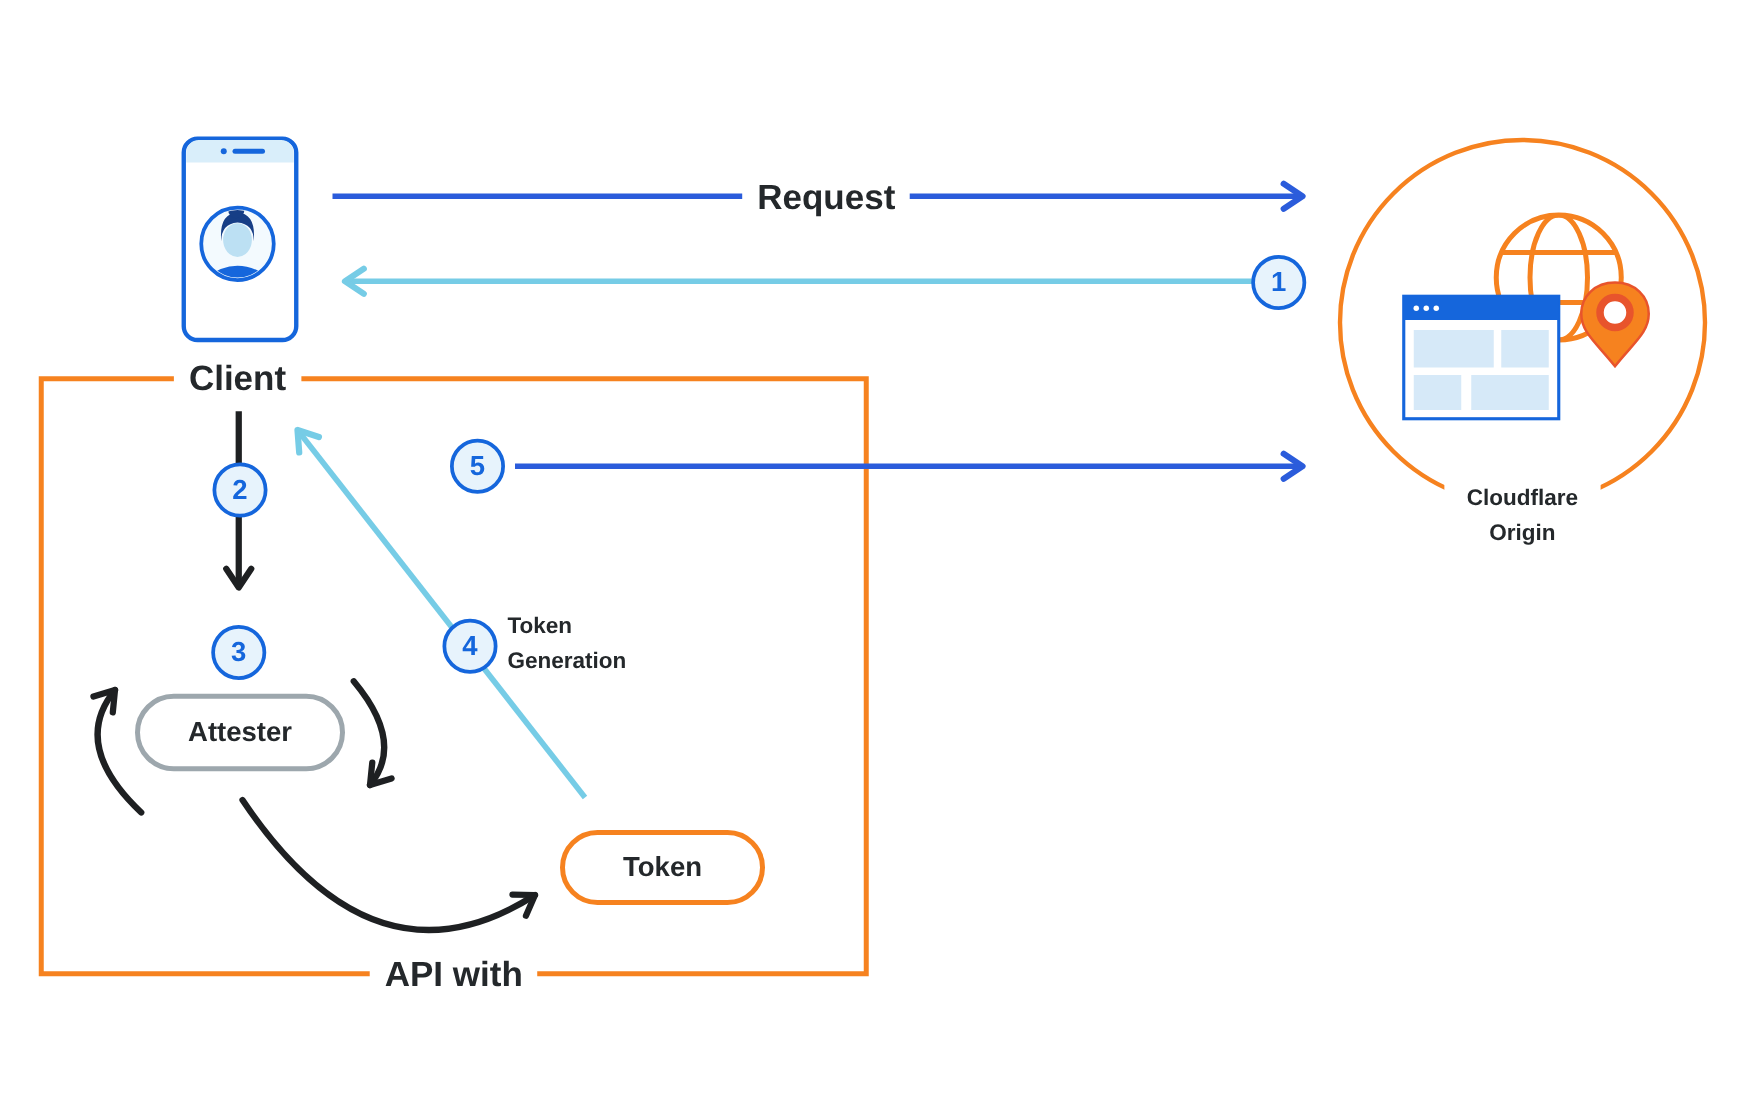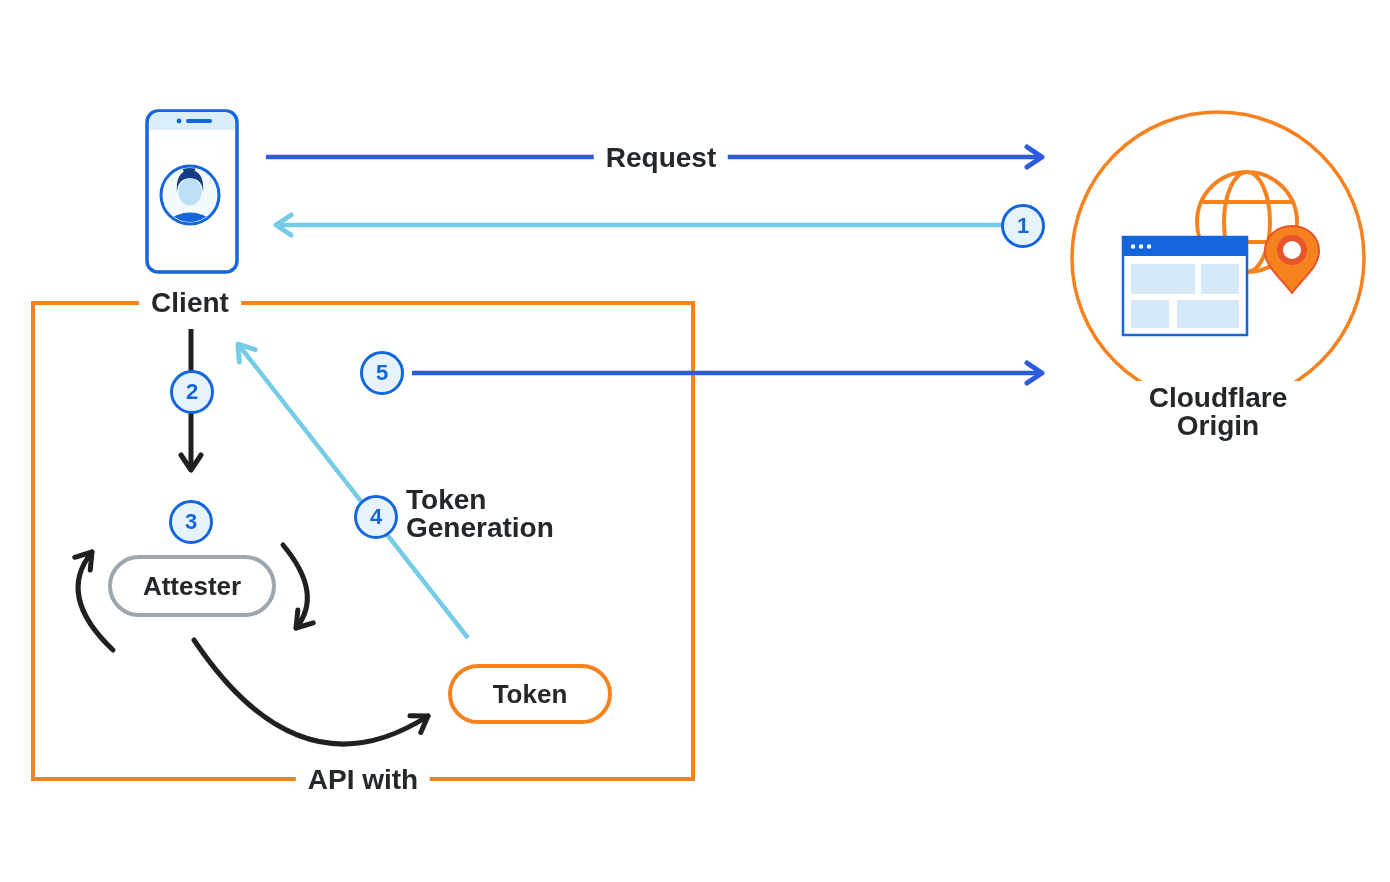--- a/index.html
+++ b/index.html
@@ -31,27 +31,27 @@
   .label-row{display:flex;align-items:center;gap:9px;}
   .badge{
     position:absolute;transform:translate(-50%,-50%);
     width:44px;height:44px;border-radius:50%;box-sizing:border-box;
     border:3px solid var(--c-blue);background:var(--c-badge-fill);
     color:var(--c-blue);font-weight:bold;font-size:22px;
     display:flex;align-items:center;justify-content:center;
   }
   .pill{
     position:absolute;transform:translate(-50%,-50%);box-sizing:border-box;
-    border-radius:31px;background:#fff;font-weight:bold;font-size:26px;color:var(--c-text);
+    border-radius:31px;background:#fff;font-weight:bold;font-size:22px;color:var(--c-text);
     display:flex;align-items:center;justify-content:center;white-space:nowrap;
   }
   .pill.attester{width:168px;height:62px;border:4px solid var(--c-gray);}
   .pill.issuer{width:164px;height:60px;border:4px solid var(--c-orange);}
   .two-line{
-    position:absolute;font-weight:bold;font-size:28px;color:var(--c-text);line-height:28px;
+    position:absolute;font-weight:bold;font-size:18px;color:var(--c-text);line-height:28px;
   }
   .two-line.centered{
     transform:translateX(-50%);text-align:center;background:var(--c-background);padding:3px 18px;
   }
   .token-svg{display:block;}
 </style>
 </head>
 <body>
 
 <div class="canvas">

